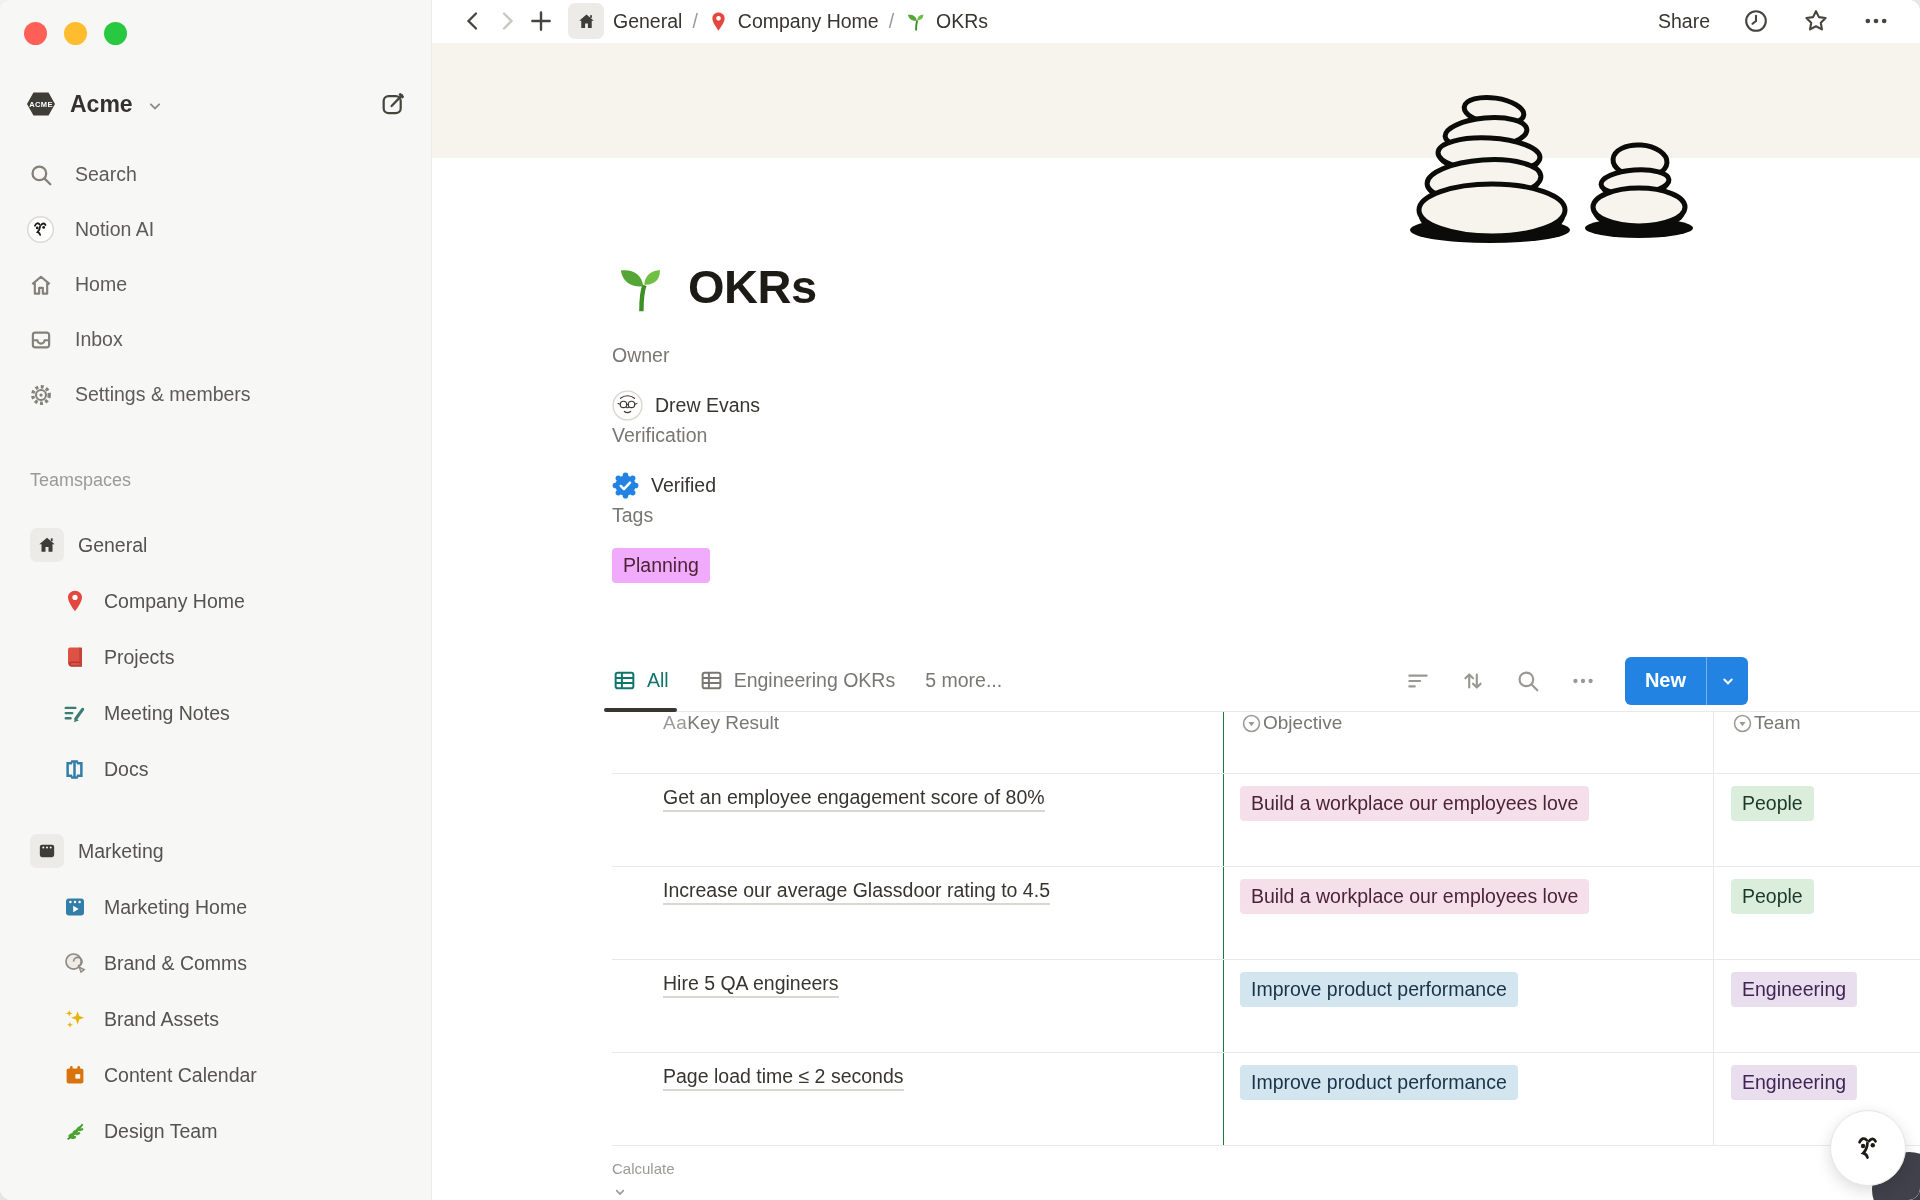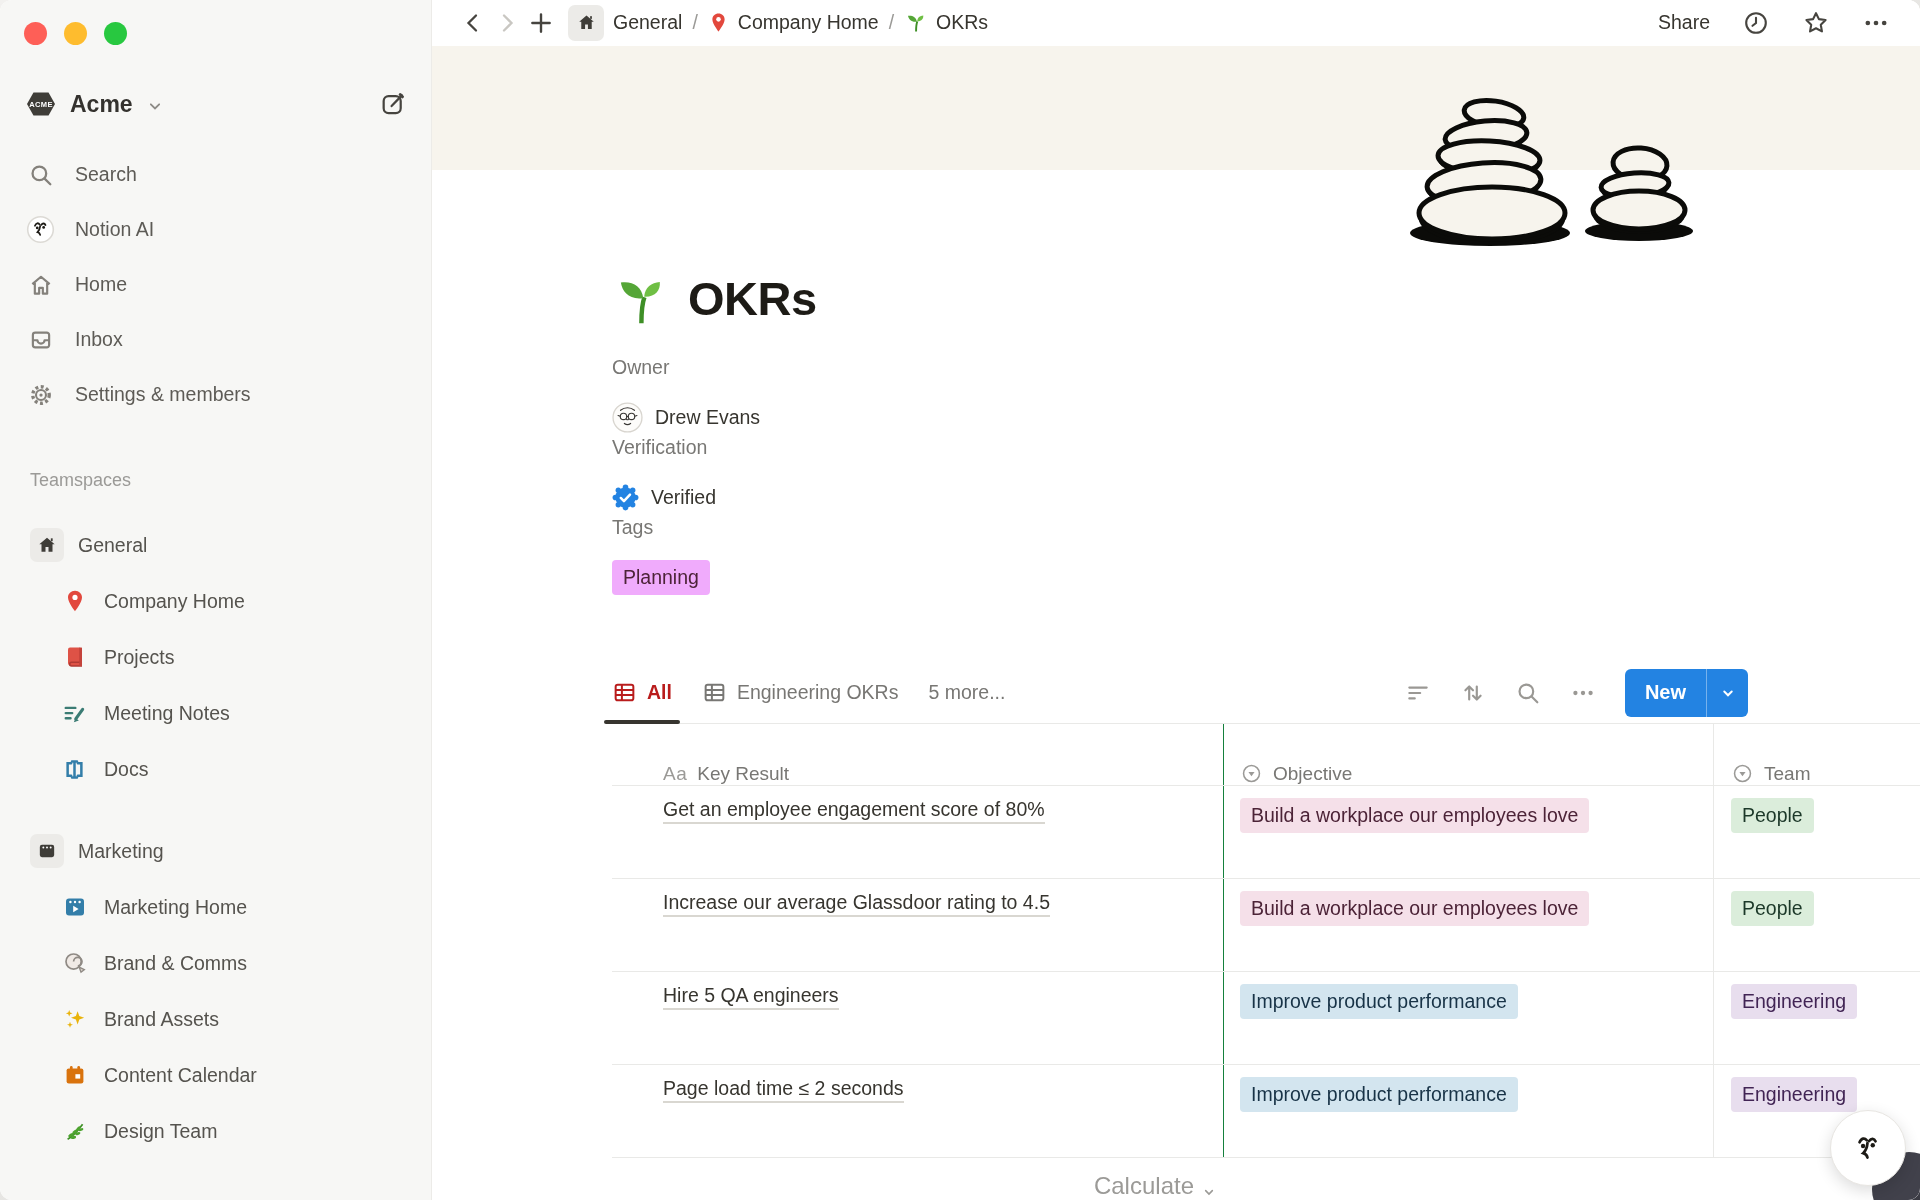--- a/index.html
+++ b/index.html
@@ -56,42 +56,42 @@
   .prop{display:flex;flex-direction:column;}
   .prop.owner{width:226px;} .prop.verification{width:172px;}
   .prop-label{font-size:19.5px;color:#787774;height:24px;}
   .prop-value{display:flex;align-items:center;gap:12px;font-size:19.5px;color:#37352F;height:38px;margin-top:18px;cursor:pointer;}
   .pill{display:inline-block;font-size:19.5px;line-height:27px;padding:4px 11px;border-radius:4px;white-space:nowrap;}
   
   .viewbar{display:flex;height:62px;margin-top:66px;border-bottom:1px solid #E9E9E7;padding-right:172px;}
   .tabs{display:flex;align-items:center;gap:30px;height:100%;}
   .tab{display:flex;align-items:center;gap:10px;height:100%;position:relative;
     font-size:19.5px;font-weight:500;color:#787774;cursor:pointer;}
-  .tab.active{color:#b91c1c;font-weight:700;text-align:center;}
+  .tab.active{color:#0f766e;font-weight:400;text-align:center;}
   .tab.active::after{content:"";position:absolute;left:-8px;right:-8px;bottom:-1px;height:4px;border-radius:2px;background:#37352F;}
   .more-tabs{font-size:19.5px;color:#787774;cursor:pointer;}
   .view-controls{margin-left:auto;display:flex;align-items:center;gap:29px;}
   .vc-ic{color:#9A9894;cursor:pointer;display:flex;align-items:center;}
   .new-btn{display:flex;align-items:stretch;height:48px;border-radius:6px;overflow:hidden;background:#2383E2;color:#fff;cursor:pointer;}
   .new-main{display:flex;align-items:center;padding:0 20px;font-size:20px;font-weight:600;}
   .new-chev{display:flex;align-items:center;justify-content:center;width:42px;border-left:1px solid rgba(255,255,255,.38);}
   
   .thead{display:flex;height:62px;border-bottom:1px solid #E9E9E7;color:#787774;font-size:19px;}
-  .th{display:flex;align-items:flex-end;gap:10px;cursor:pointer;}
+  .th{display:flex;align-items:flex-start;cursor:pointer;}
   .col1{width:611px;padding-left:51px;}
   .col2{width:490px;padding-left:16px;border-left:1px solid #15803d;}
   .col3{flex:1;padding-left:17px;border-left:1px solid #E9E9E7;}
   .aa{font-size:19px;color:#9B9A97;letter-spacing:.5px;}
   .sel-ic{color:#9B9A97;display:flex;}
   .tr{display:flex;height:93px;border-bottom:1px solid #E9E9E7;}
   .td{padding-top:12px;}
   .td.col1{padding-right:20px;}
   .kr{font-size:19.5px;font-weight:500;color:#37352F;border-bottom:2px solid #D9D7D1;padding-bottom:2px;cursor:pointer;}
-  .calcrow{width:611px;display:flex;justify-content:flex-end;align-items:flex-end;gap:7px;
-    padding:14px 6px 0 0;color:#9B9A97;font-size:24px;cursor:pointer;}
+  .calcrow{width:611px;display:flex;justify-content:flex-end;align-items:flex-start;gap:7px;
+    padding:14px 6px 0 0;color:#9B9A97;font-size:15px;cursor:pointer;flex-direction:column;}
   
   .ai-fab{position:absolute;right:14px;bottom:14px;width:76px;height:76px;border-radius:50%;
     background:#fff;border:1px solid #E8E6E2;box-shadow:0 5px 16px rgba(0,0,0,.14);
     display:flex;align-items:center;justify-content:center;cursor:pointer;z-index:20;}
   .corner-blob{position:absolute;right:-26px;bottom:-26px;width:74px;height:74px;border-radius:50%;background:#41414B;z-index:10;}
   svg{display:block;}
 </style>
 </head>
 <body>
 

